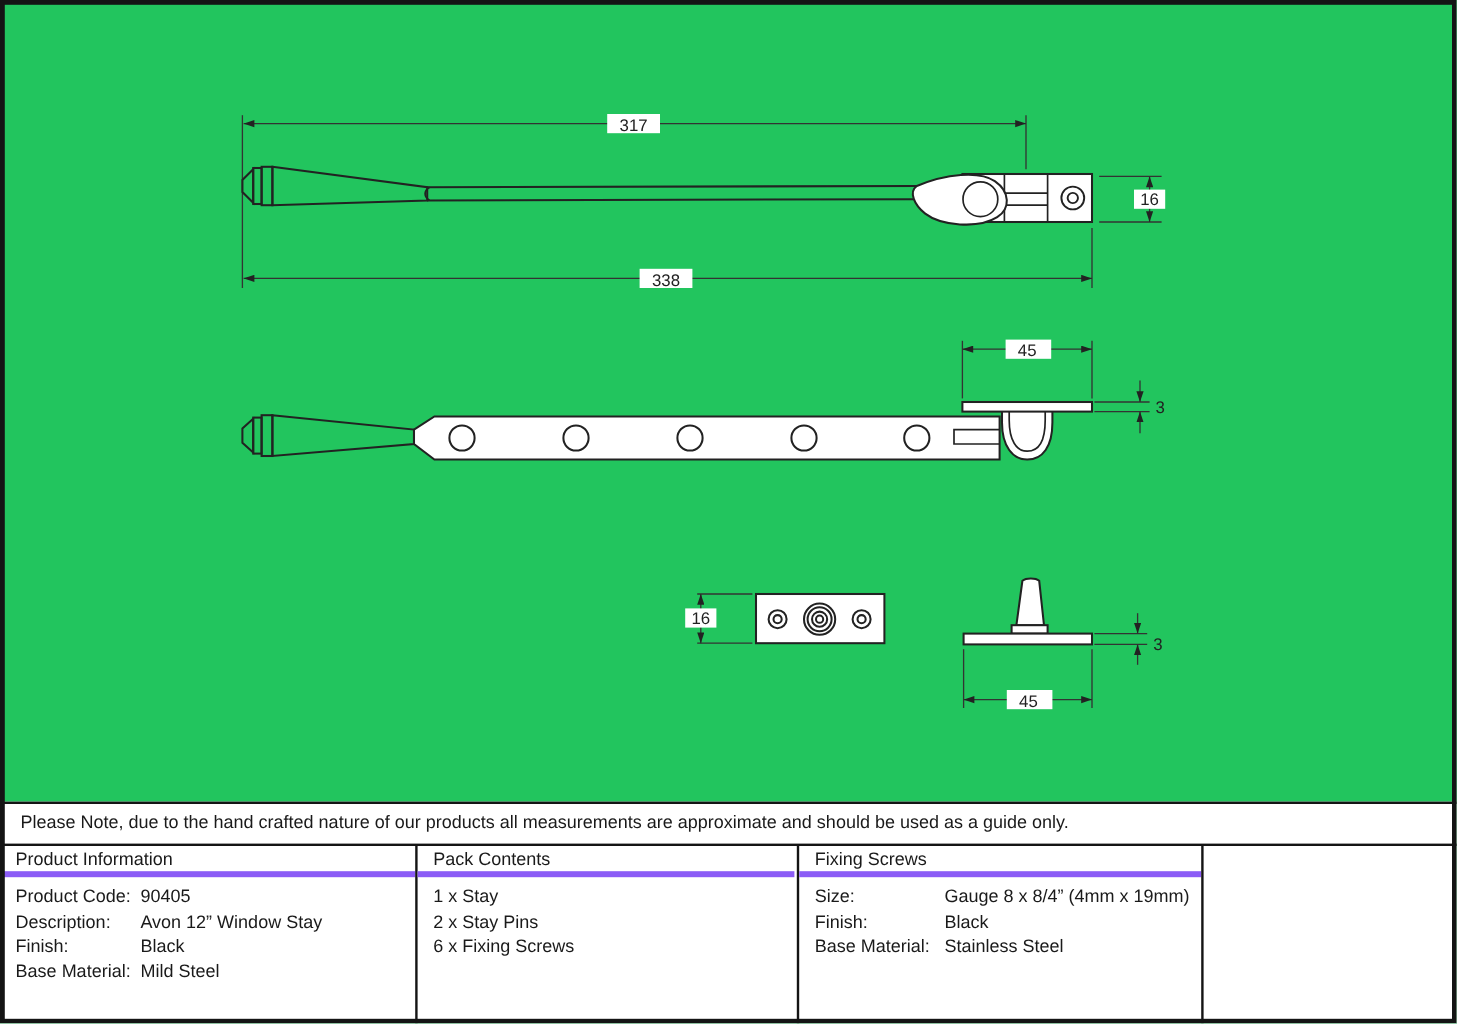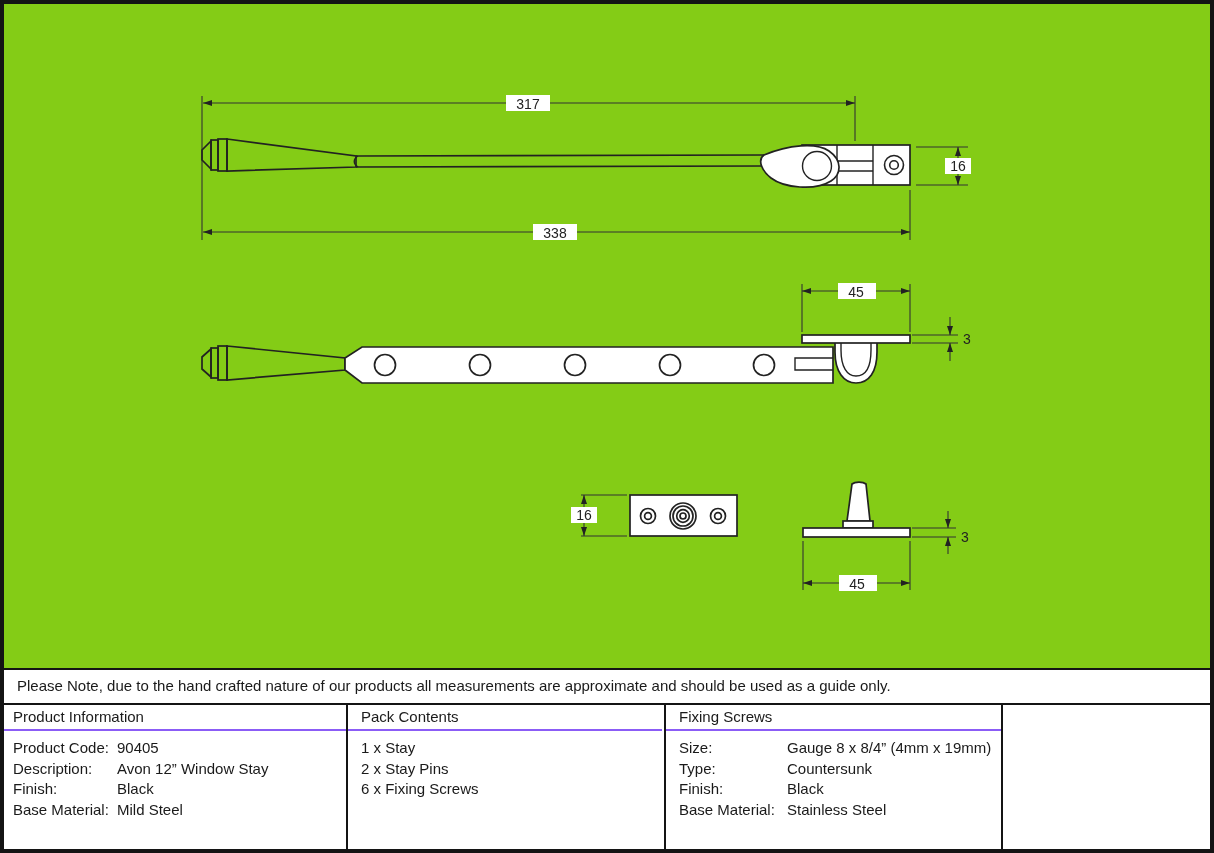--- a/index.html
+++ b/index.html
@@ -1,36 +1,36 @@
 <!DOCTYPE html>
 <html><head>
 <meta charset="utf-8">
 <style>
   html,body{margin:0;padding:0;background:#e8e8e8;}
   .page{
-    position:relative;width:1214px;height:853px;background:#84cc16;
+    position:relative;width:1214px;height:853px;background:#22c55e;
     font-family:"Liberation Sans",sans-serif;color:#1a1a1a;overflow:hidden;
     margin:0 auto;
   }
   .frame{position:absolute;inset:0;border:4px solid #141414;pointer-events:none;z-index:30;}
   svg text{font-family:"Liberation Sans",sans-serif;font-size:14px;fill:#222;}
   .drawing-svg{position:absolute;left:0;top:0;}
   .note-row{
     position:absolute;left:0;top:668px;width:1214px;height:37px;box-sizing:border-box;
     border-top:2px solid #141414;border-bottom:2px solid #141414;background:#fff;
   }
   .note-row .note-text{display:block;padding-left:17px;line-height:32px;font-size:15px;}
   .spec-table{position:absolute;left:0;top:705px;width:1214px;height:148px;background:#fff;}
   .col{position:absolute;top:0;height:148px;box-sizing:border-box;}
   .col-product{left:0;width:346px;}
   .col-pack{left:346px;width:316px;border-left:2px solid #141414;}
   .col-fixing{left:664px;width:337px;border-left:2px solid #141414;}
   .col-logo{left:1001px;width:213px;border-left:2px solid #141414;}
   .col-header{
-    height:26px;box-sizing:border-box;border-bottom:2px solid #8b5cf6;
+    height:26px;box-sizing:border-box;border-bottom:5px solid #8b5cf6;
     padding-left:13px;line-height:24px;font-size:15px;
   }
   .col-body{padding:7px 0 0 13px;font-size:15px;line-height:20.5px;}
   .kv-row{display:flex;}
   .kv-label{width:104px;flex:none;}
   .col-fixing .kv-label{width:108px;}
   .pack-item{display:block;}
   
   .logo{position:absolute;left:1027px;top:746px;width:170px;height:74px;z-index:5;}
   .logo-anvil-a{position:absolute;left:0;top:0;}
@@ -217,24 +217,20 @@
     </div>
 
     <div class="col col-fixing">
       <div class="col-header">Fixing Screws</div>
       <div class="col-body">
         <div class="kv-row">
           <span class="kv-label">Size:</span>
           <span class="kv-value">Gauge 8 x 8/4” (4mm x 19mm)</span>
         </div>
         <div class="kv-row">
-          <span class="kv-label">Type:</span>
-          <span class="kv-value">Countersunk</span>
-        </div>
-        <div class="kv-row">
           <span class="kv-label">Finish:</span>
           <span class="kv-value">Black</span>
         </div>
         <div class="kv-row">
           <span class="kv-label">Base Material:</span>
           <span class="kv-value">Stainless Steel</span>
         </div>
       </div>
     </div>
 

